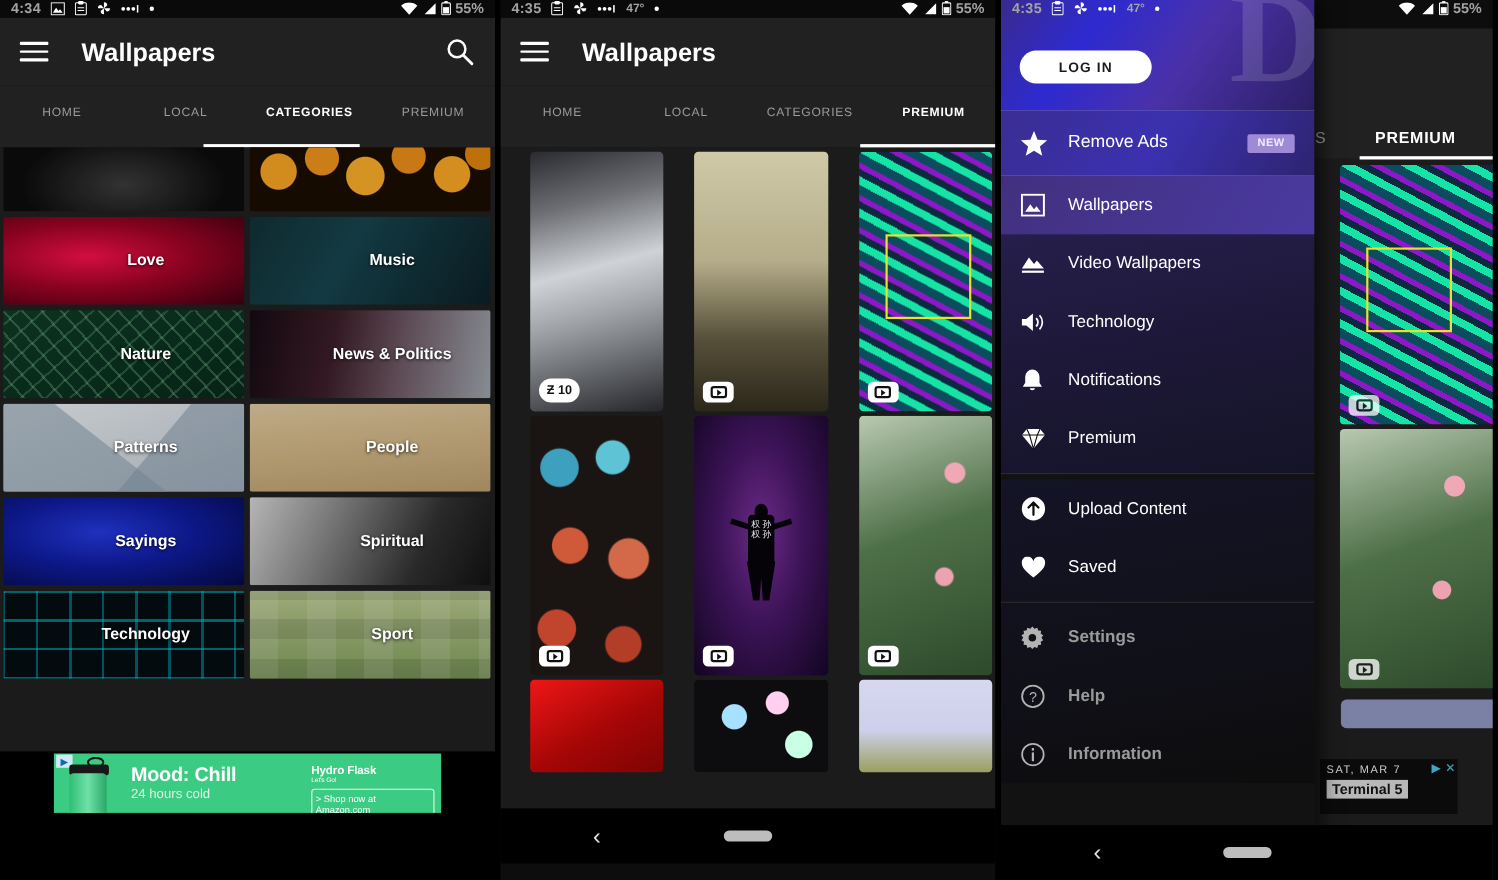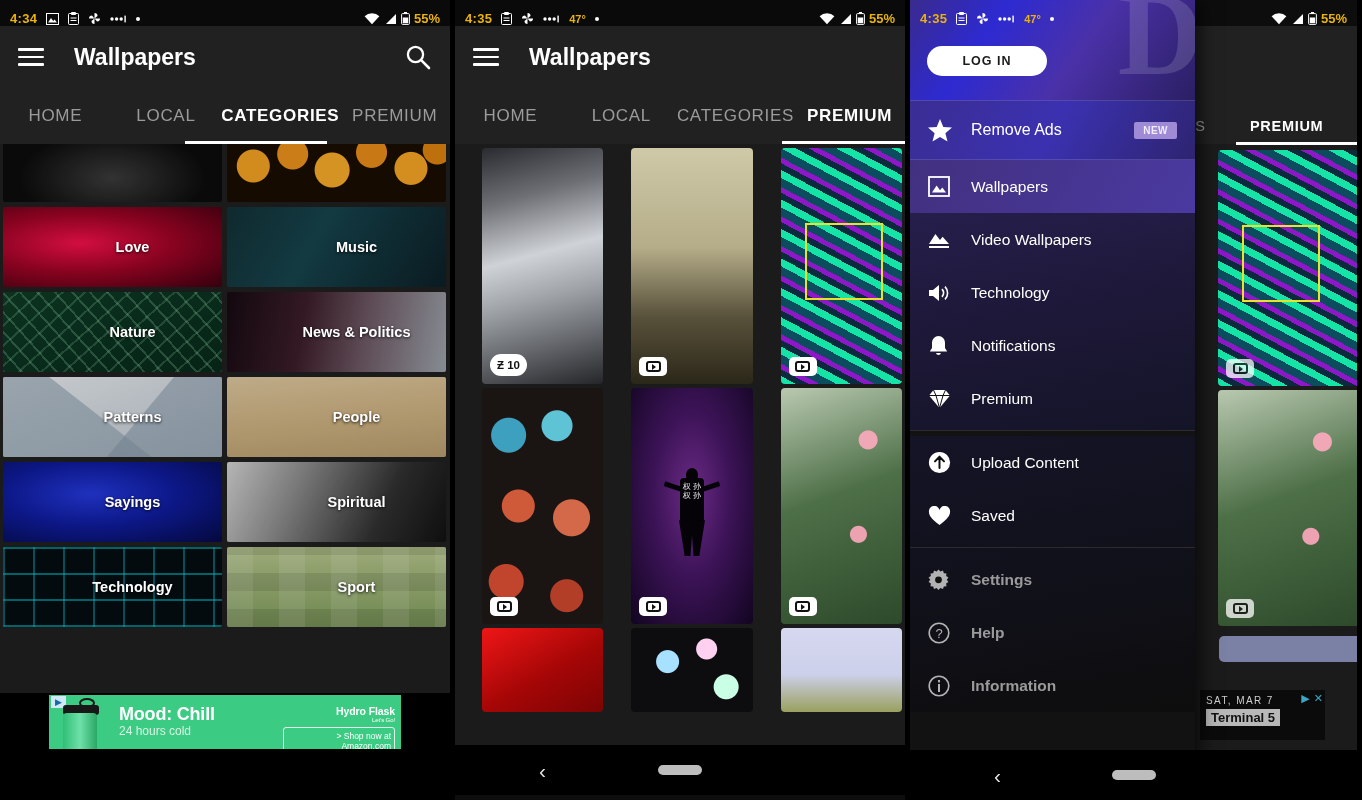--- a/index.html
+++ b/index.html
@@ -5,39 +5,39 @@
   * { margin:0; padding:0; box-sizing:border-box; }
   html,body{ width:1362px; height:800px; background:#000; overflow:hidden;
     font-family:"Liberation Sans", sans-serif; }
   .screens{ display:flex; width:1362px; height:800px; }
   .phone{ position:relative; height:800px; background:#0d0d0d; overflow:hidden; flex-shrink:0; }
   .p1{ width:450px; }
   .p2{ width:455px; border-left:5px solid #000; }
   .p3{ width:452px; border-left:5px solid #000; }
 
   
-  .statusbar{ height:26px; background:#0a0a0a; display:flex; align-items:flex-end;
-     padding:0 10px; color:#eab308; font-size:13px; font-weight:bold; position:relative; z-index:60;}
+  .statusbar{ height:16px; background:#0a0a0a; display:flex; align-items:flex-start;
+     padding:0 10px; color:#a3a3a3; font-size:13px; font-weight:bold; position:relative; z-index:60;}
   .sb-left{ display:flex; align-items:center; gap:9px; flex:1;}
   .sb-right{ display:flex; align-items:center; gap:4px; font-size:13px; font-weight:bold;}
   .sb-time{ letter-spacing:.3px; }
   .sb-ic{ display:inline-flex; align-items:center; justify-content:center; }
   .sb-temp{ font-size:11px; font-weight:bold; }
   .sb-dot{ width:4px;height:4px;border-radius:50%;background:#fff;display:inline-block;}
 
   
   .toolbar{ height:62px; background:#212121; display:flex; align-items:center; padding:0 18px; }
   .burger{ width:26px; display:flex; flex-direction:column; gap:5px; cursor:pointer; }
   .burger i{ display:block; height:2.5px; background:#fff; border-radius:1px; }
   .title{ color:#fff; font-size:23px; font-weight:bold; margin-left:30px; flex:1; }
   .searchbtn{ width:28px;height:28px; }
 
   
   .tabs{ height:56px; background:#212121; display:flex; align-items:flex-start; position:relative; }
-  .tab{ flex:1; text-align:center; color:#9b9b9b; font-size:17px; letter-spacing:.7px;
+  .tab{ flex:1; text-align:center; color:#9b9b9b; font-size:11px; letter-spacing:.7px;
      font-weight:500; padding-top:18px; cursor:pointer; }
   .tab.active{ color:#fff; font-weight:bold; }
   .tabind{ position:absolute; bottom:0; height:3px; background:#fff; }
 
   
   .catwrap{ background:#1b1b1b; height:549px; position:relative; overflow:hidden; }
   .catgrid{ display:flex; flex-wrap:wrap; gap:5px; padding:0 3px; margin-top:-22px; }
   .cat{ width:219px; height:80px; position:relative; overflow:hidden; border-radius:2px;
         display:flex; align-items:center; justify-content:center; }
   .cat span{ color:#fff; font-size:14.5px; font-weight:bold; position:relative; z-index:3;
@@ -89,21 +89,21 @@
   .ad-bottle{ width:66px; height:54px; position:relative; flex-shrink:0; }
   .ad-bottle .body{ position:absolute; left:14px; top:18px; width:34px; height:36px;
      background:linear-gradient(90deg,#2fbf75,#6ee0a9,#2aa865); border-radius:4px 4px 0 0; }
   .ad-bottle .cap{ position:absolute; left:14px; top:10px; width:36px; height:10px;
      background:#181818; border-radius:3px; }
   .ad-bottle .loop{ position:absolute; left:30px; top:3px; width:16px; height:10px;
      border:2.5px solid #181818; border-radius:50%; border-bottom-color:transparent; }
   .ad-text{ flex:1; padding-left:4px; }
   .ad-h{ color:#fff; font-size:18px; font-weight:bold; line-height:1.05; letter-spacing:-.2px;}
   .ad-s{ color:#d9f3e4; font-size:12px; line-height:1.2; }
-  .ad-right{ width:118px; padding-right:6px; text-align:right;margin-top:16px; }
+  .ad-right{ width:118px; padding-right:6px; text-align:left;margin-top:16px; }
   .ad-brand{ color:#fff; font-size:10.5px; font-weight:bold; letter-spacing:-.1px;}
   .ad-brand small{ display:block; font-size:6px; font-weight:normal; }
   .ad-cta{ margin-top:4px; border:1px solid rgba(255,255,255,.85); border-radius:3px;
      color:#fff; font-size:8.5px; padding:3px 3px; }
 
   
   .navbar{ height:50px; background:#000; display:flex; align-items:center; position:relative; }
   .nav-back{ position:absolute; left:84px; color:#e3e3e3; font-size:21px; line-height:1; }
   .nav-pill{ position:absolute; left:50%; transform:translateX(-50%);
      width:44px; height:10px; border-radius:6px; background:#bdbdbd; }

